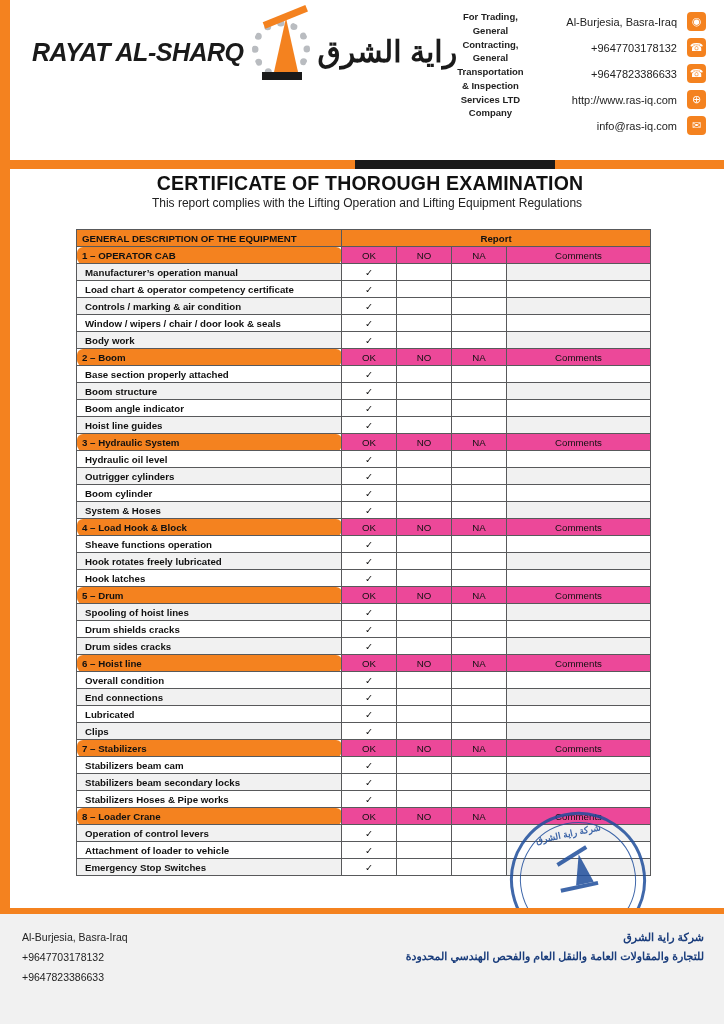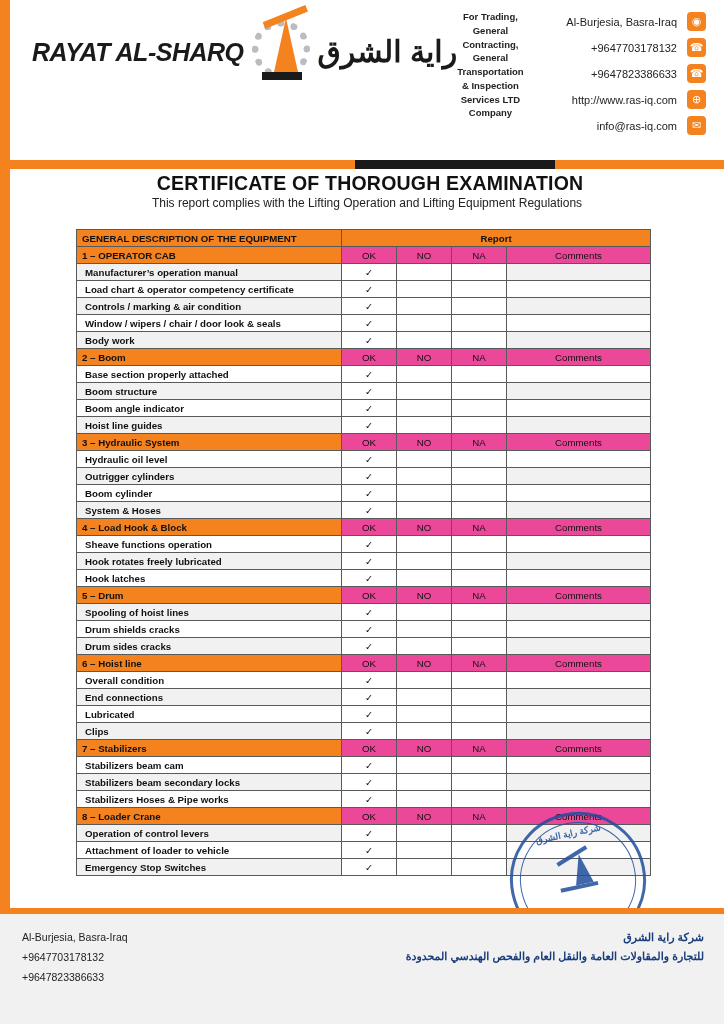--- a/index.html
+++ b/index.html
@@ -230,20 +230,21 @@
     text-align: center;
     font-size: 10px;
   }
   .sec {
     background: #F4821F;
     font-weight: bold;
     color: #111;
     padding-left: 5px !important;
     text-align: left;
     font-size: 10px;
+    border-radius: 6px;
   }
   .sec-col {
     background: #ec4899;
     font-weight: normal;
     color: #111;
     text-align: center;
     font-size: 9.7px;
   }
   .item {
     padding-left: 8px !important;

